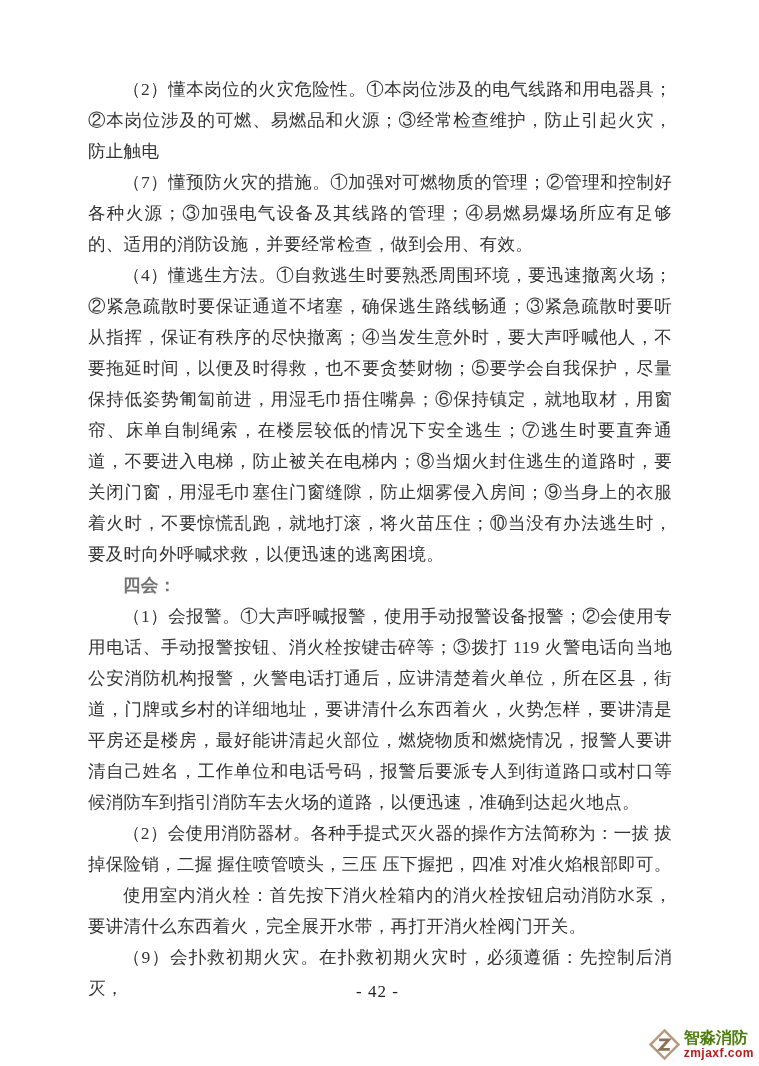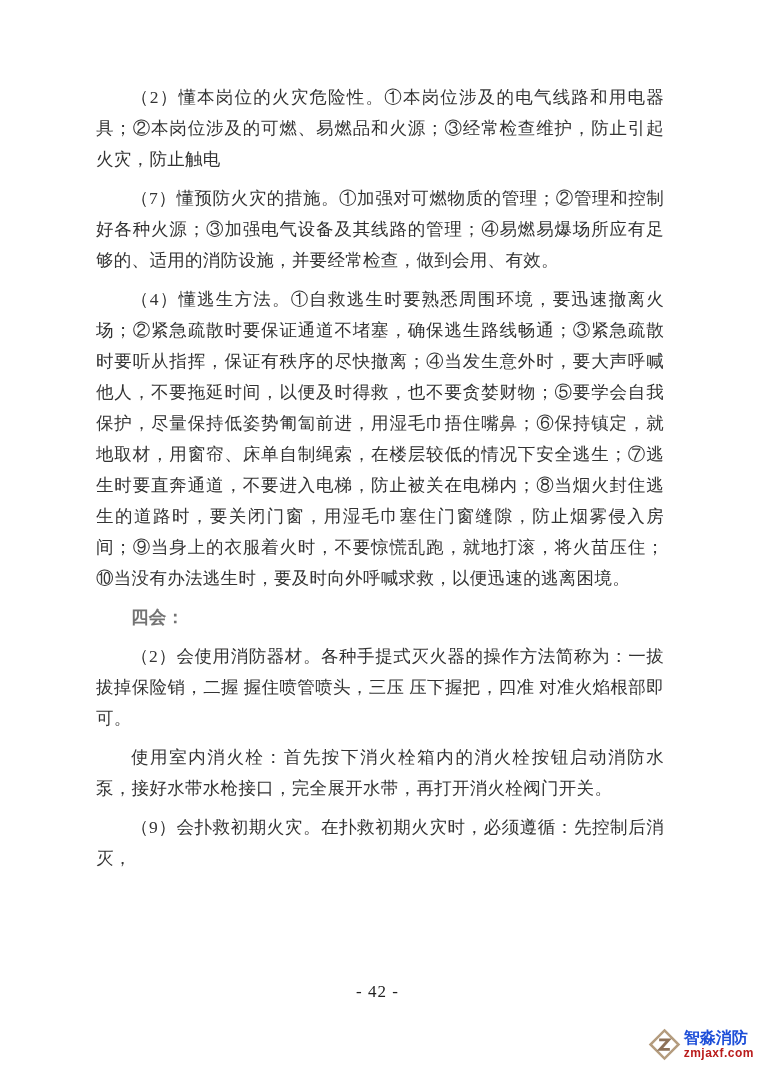--- a/index.html
+++ b/index.html
@@ -21,21 +21,21 @@
     left: 88px;
     top: 74px;
     width: 584px;
     font-size: 17.5px;
     line-height: 31px;
     text-align: justify;
     text-justify: inter-character;
     letter-spacing: 0.3px;
   }
   .doc-body p {
-    margin: 8px;
+    margin: 0;
     padding: 0;
     text-indent: 2em;
   }
   .doc-body p.heading {
     font-weight: bold;
     color: #737373;
   }
   .page-number {
     position: absolute;
     left: 0;
@@ -62,42 +62,43 @@
   .wm-text {
     display: flex;
     flex-direction: column;
     justify-content: center;
     line-height: 1.02;
   }
   .wm-brand {
     font-family: "Liberation Sans", "DejaVu Sans", sans-serif;
     font-size: 16px;
     font-weight: bold;
-    color: #1d4ed8;
+    color: #4d7c0f;
   }
   .wm-domain {
     font-family: Liberation Sans, sans-serif;
     font-size: 12px;
     font-weight: bold;
     color: #b91c1c;
     letter-spacing: 0.5px;
   }
 </style>
 </head>
 <body>
 
 <div class="page">
 
   <div class="doc-body">
     <p>（2）懂本岗位的火灾危险性。①本岗位涉及的电气线路和用电器具；②本岗位涉及的可燃、易燃品和火源；③经常检查维护，防止引起火灾，防止触电</p>
     <p>（7）懂预防火灾的措施。①加强对可燃物质的管理；②管理和控制好各种火源；③加强电气设备及其线路的管理；④易燃易爆场所应有足够的、适用的消防设施，并要经常检查，做到会用、有效。</p>
     <p>（4）懂逃生方法。①自救逃生时要熟悉周围环境，要迅速撤离火场；②紧急疏散时要保证通道不堵塞，确保逃生路线畅通；③紧急疏散时要听从指挥，保证有秩序的尽快撤离；④当发生意外时，要大声呼喊他人，不要拖延时间，以便及时得救，也不要贪婪财物；⑤要学会自我保护，尽量保持低姿势匍匐前进，用湿毛巾捂住嘴鼻；⑥保持镇定，就地取材，用窗帘、床单自制绳索，在楼层较低的情况下安全逃生；⑦逃生时要直奔通道，不要进入电梯，防止被关在电梯内；⑧当烟火封住逃生的道路时，要关闭门窗，用湿毛巾塞住门窗缝隙，防止烟雾侵入房间；⑨当身上的衣服着火时，不要惊慌乱跑，就地打滚，将火苗压住；⑩当没有办法逃生时，要及时向外呼喊求救，以便迅速的逃离困境。</p>
     <p class="heading">四会：</p>
+    <p>（1）会报警。①大声呼喊报警，使用手动报警设备报警；②会使用专用电话、手动报警按钮、消火栓按键击碎等；③拨打 119 火警电话向当地公安消防机构报警，火警电话打通后，应讲清楚着火单位，所在区县，街道，门牌或乡村的详细地址，要讲清什么东西着火，火势怎样，要讲清是平房还是楼房，最好能讲清起火部位，燃烧物质和燃烧情况，报警人要讲清自己姓名，工作单位和电话号码，报警后要派专人到街道路口或村口等候消防车到指引消防车去火场的道路，以便迅速，准确到达起火地点。</p>
     <p>（2）会使用消防器材。各种手提式灭火器的操作方法简称为：一拔 拔掉保险销，二握 握住喷管喷头，三压 压下握把，四准 对准火焰根部即可。</p>
-    <p>使用室内消火栓：首先按下消火栓箱内的消火栓按钮启动消防水泵，接好水带水枪接口，完全展开水带，再打开消火栓阀门开关。</p>
+    <p>使用室内消火栓：首先按下消火栓箱内的消火栓按钮启动消防水泵，要讲清什么东西着火，完全展开水带，再打开消火栓阀门开关。</p>
     <p>（9）会扑救初期火灾。在扑救初期火灾时，必须遵循：先控制后消灭，</p>
   </div>
 
   <div class="page-number">- 42 -</div>
 
   <div class="watermark">
     <svg class="wm-icon" viewBox="0 0 40 40" aria-hidden="true">
       <path d="M20 3 L37 20 L20 37 L3 20 Z" fill="none" stroke="#b49c7e" stroke-width="3"></path>
       <path d="M13.5 14.5 L25 14.5 L14.5 26 L26.5 26" fill="none" stroke="#8d7157" stroke-width="3.4"></path>
     </svg>

